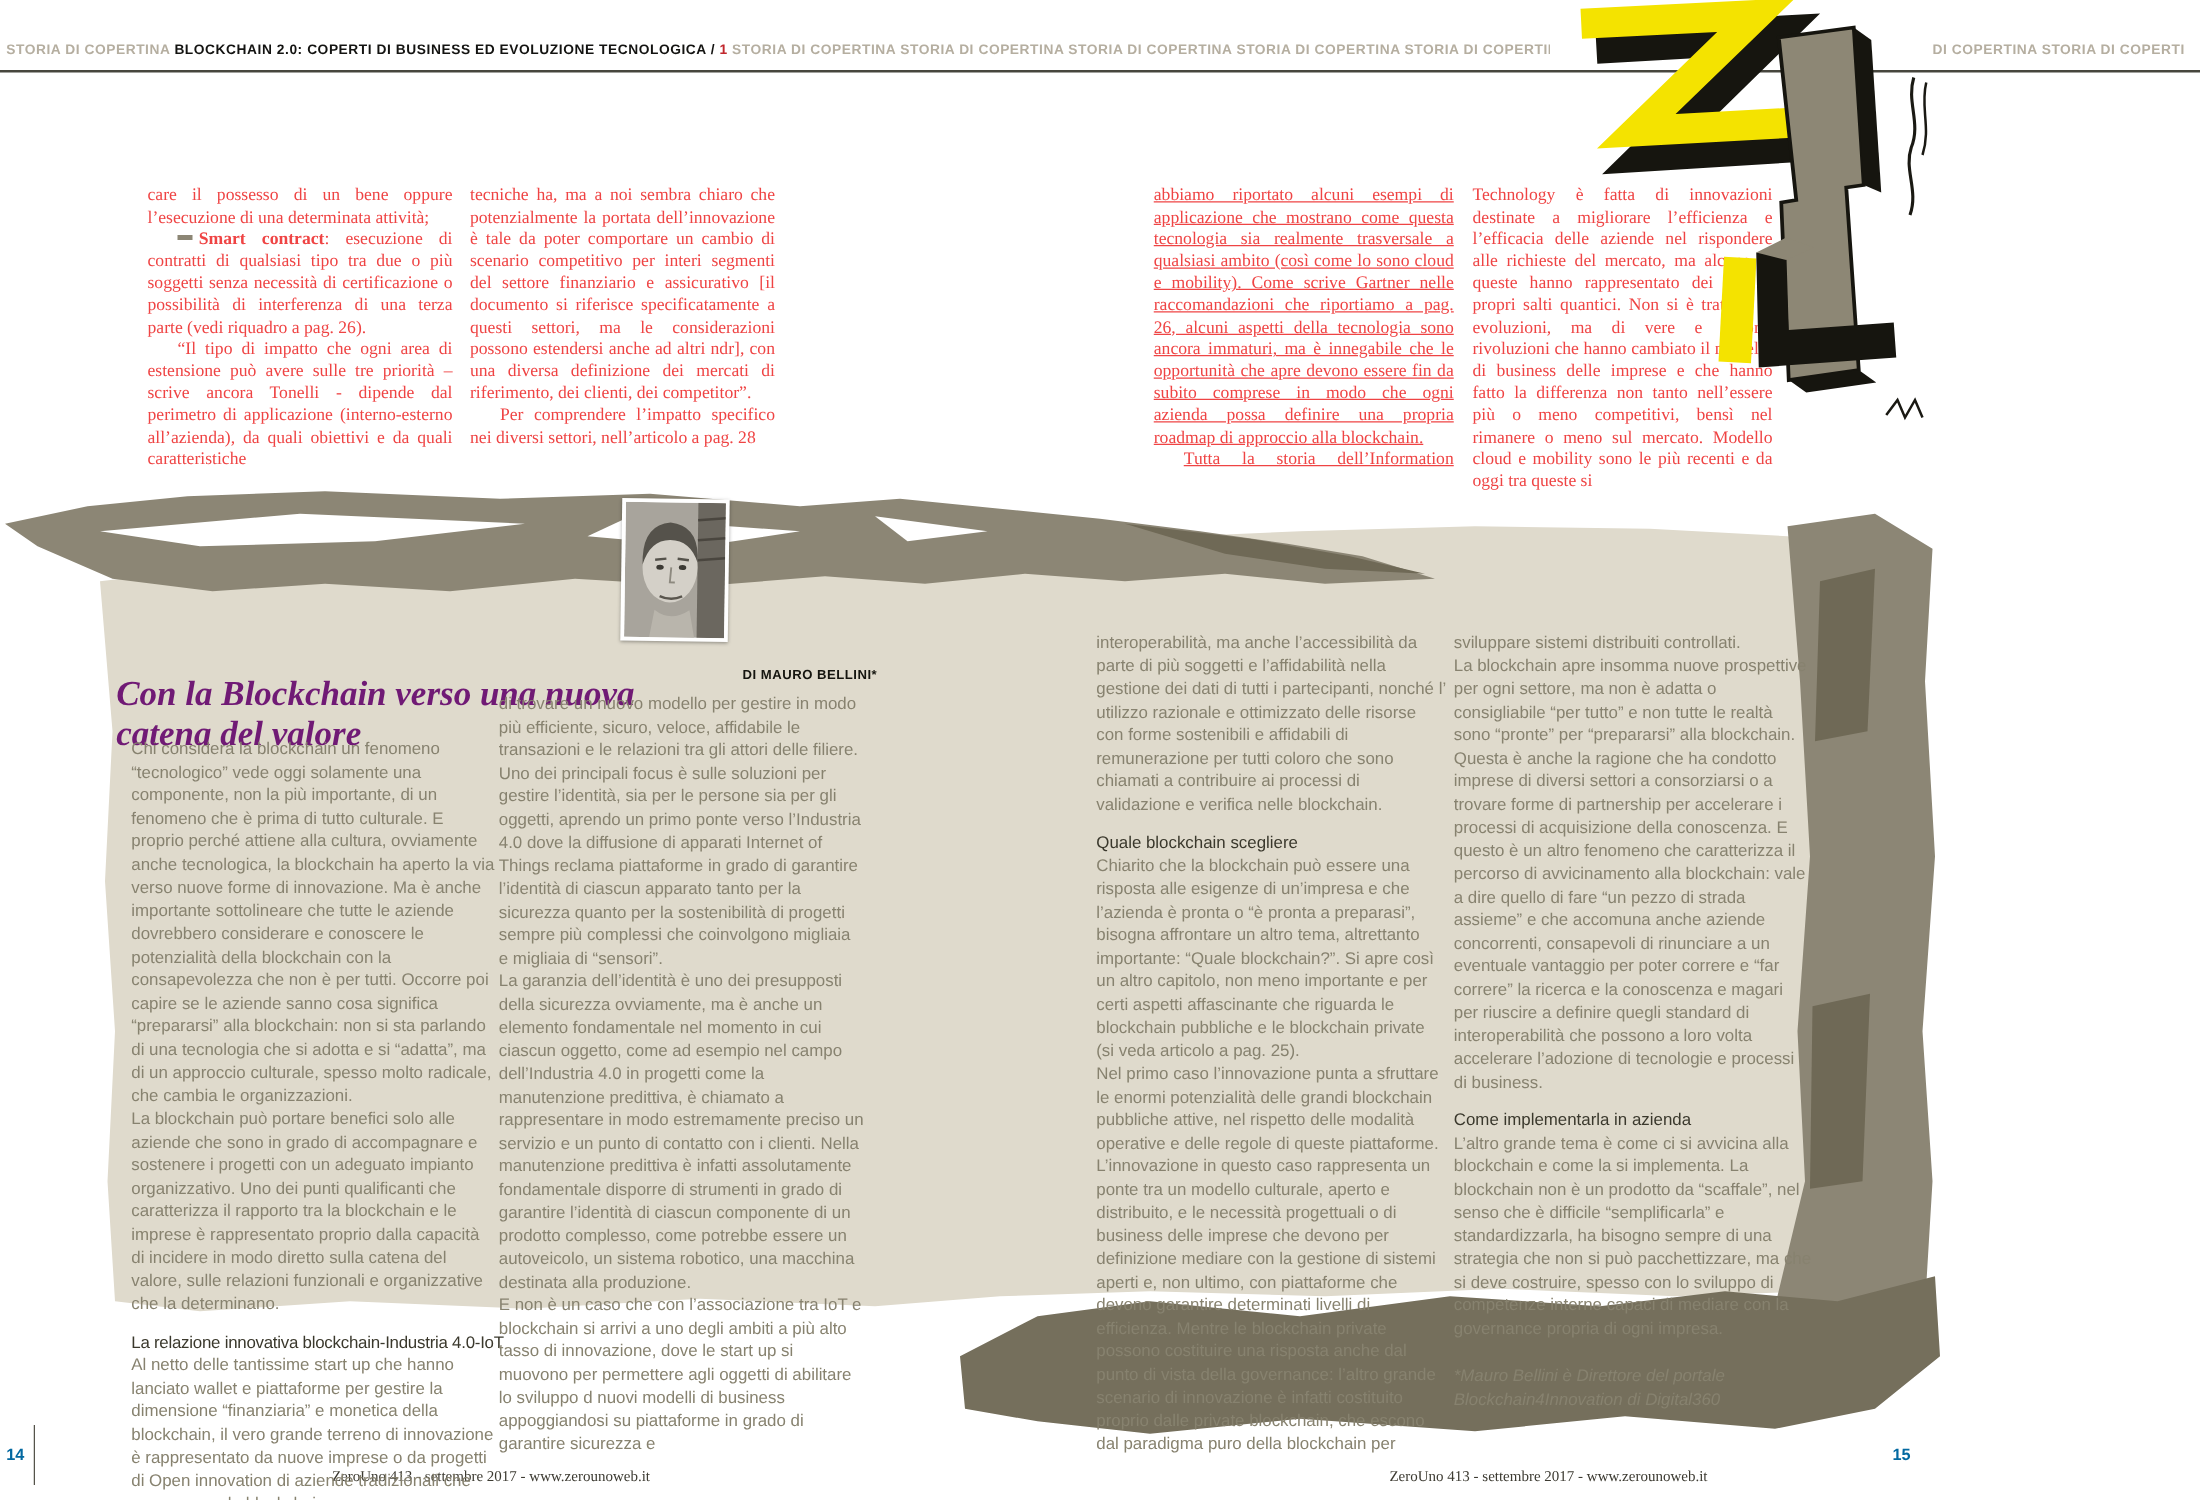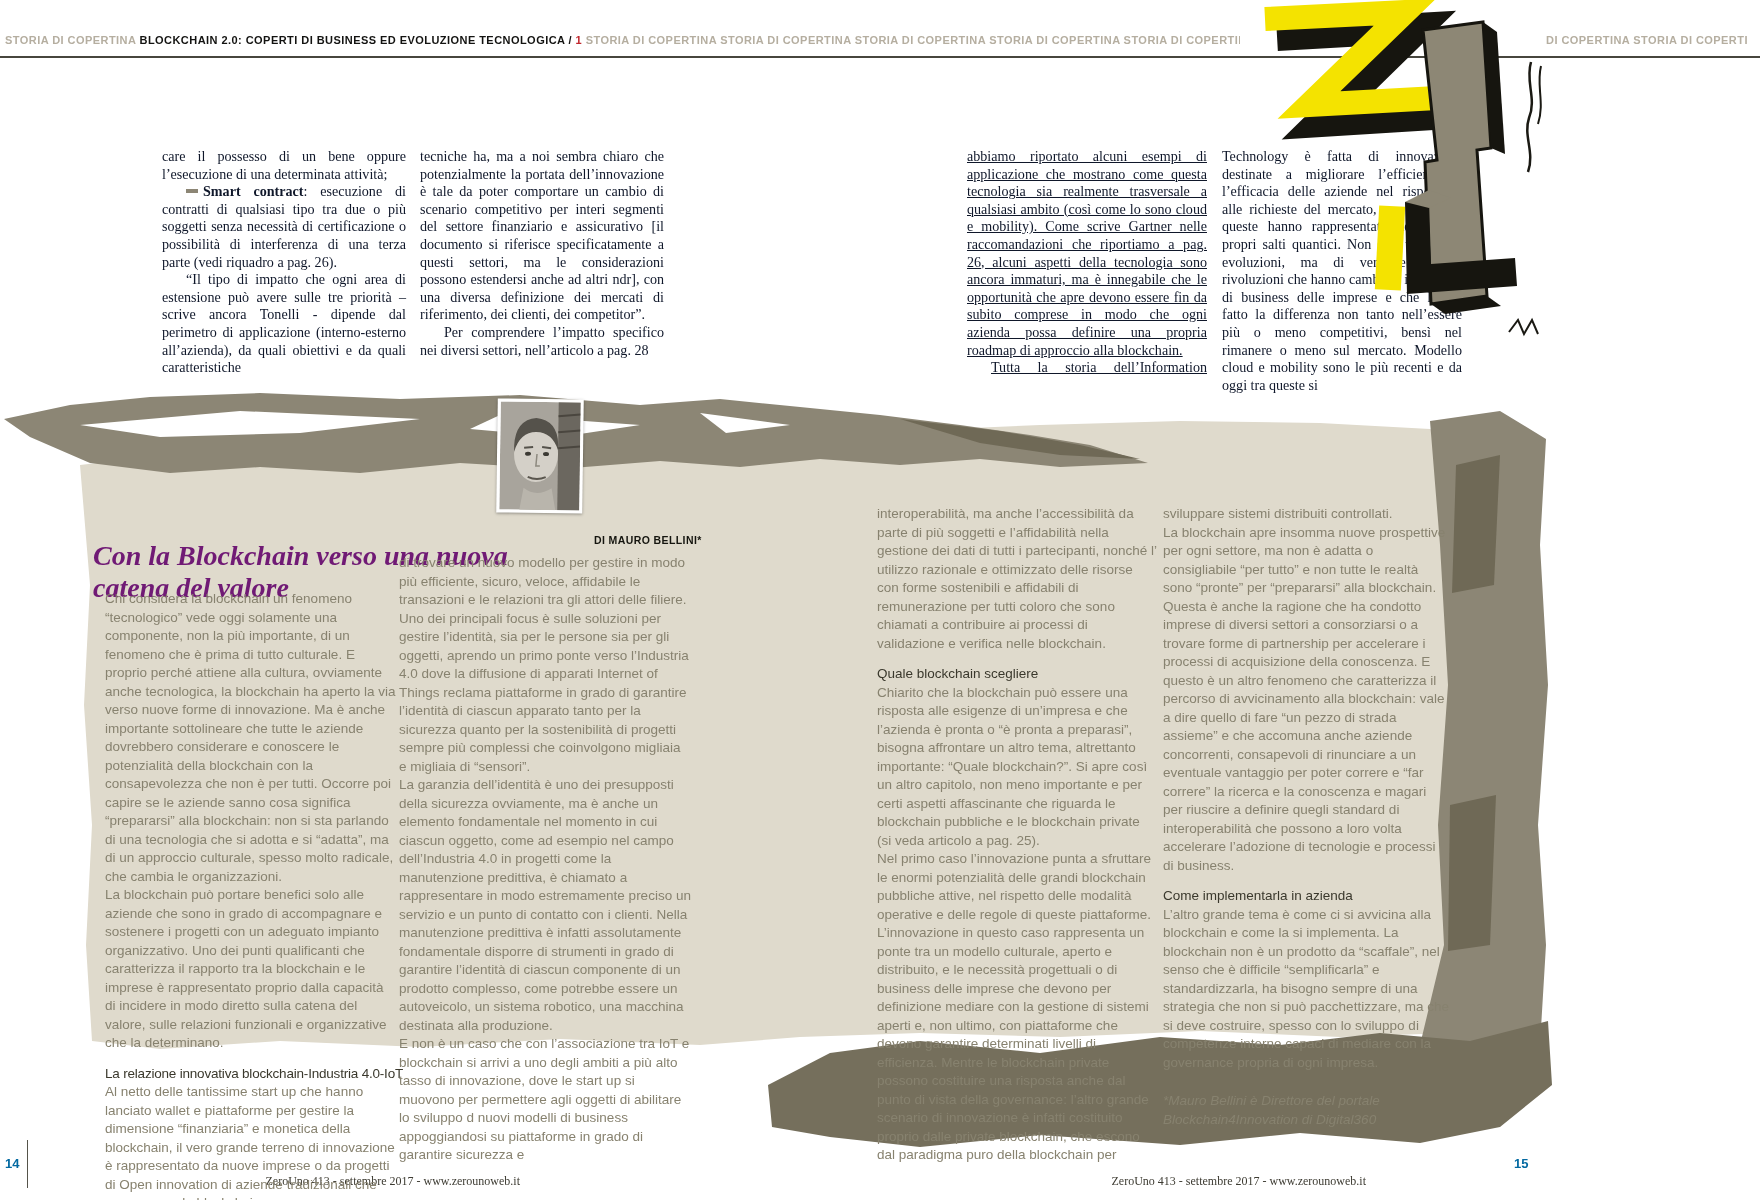--- a/index.html
+++ b/index.html
@@ -9,22 +9,22 @@
   
   .kicker{position:absolute;top:34px;left:5px;width:1235px;overflow:hidden;white-space:nowrap;
           font:700 11px "Liberation Sans",sans-serif;letter-spacing:.45px;color:#b5aea0;}
   .kicker .k-black{color:#131311;}
   .kicker .k-red{color:#c1272d;}
   .kicker-far{position:absolute;top:34px;left:1546px;width:214px;overflow:hidden;white-space:nowrap;
           font:700 11px "Liberation Sans",sans-serif;letter-spacing:.45px;color:#b5aea0;}
   .header-rule{position:absolute;left:0;top:56px;width:1760px;height:2px;background:#47463e;}
 
   
-  .serifcol{position:absolute;top:148px;text-align:justify;color:#0f172a;
-            font:14.1px/17.6px "Liberation Serif",serif;margin-left:44px;}
+  .serifcol{position:absolute;top:148px;text-align:justify;color:#ef4444;
+            font:14.1px/17.6px "Liberation Serif",serif;}
   .serifcol p{margin:0;}
   .serifcol p.indent{text-indent:24px;}
   .serifcol p.spread{text-align-last:justify;}
   .dash{display:inline-block;width:12px;height:4px;background:#8c8675;margin:0 5px 3px 0;vertical-align:middle;}
 
   
   .brush-frame{position:absolute;left:0;top:385px;}
   .feature-title{position:absolute;left:93px;top:540px;width:470px;z-index:3;
                  font:600 italic 28px/32px "Liberation Serif",serif;color:#701a75;}
   .byline{position:absolute;left:594px;top:534px;z-index:3;

